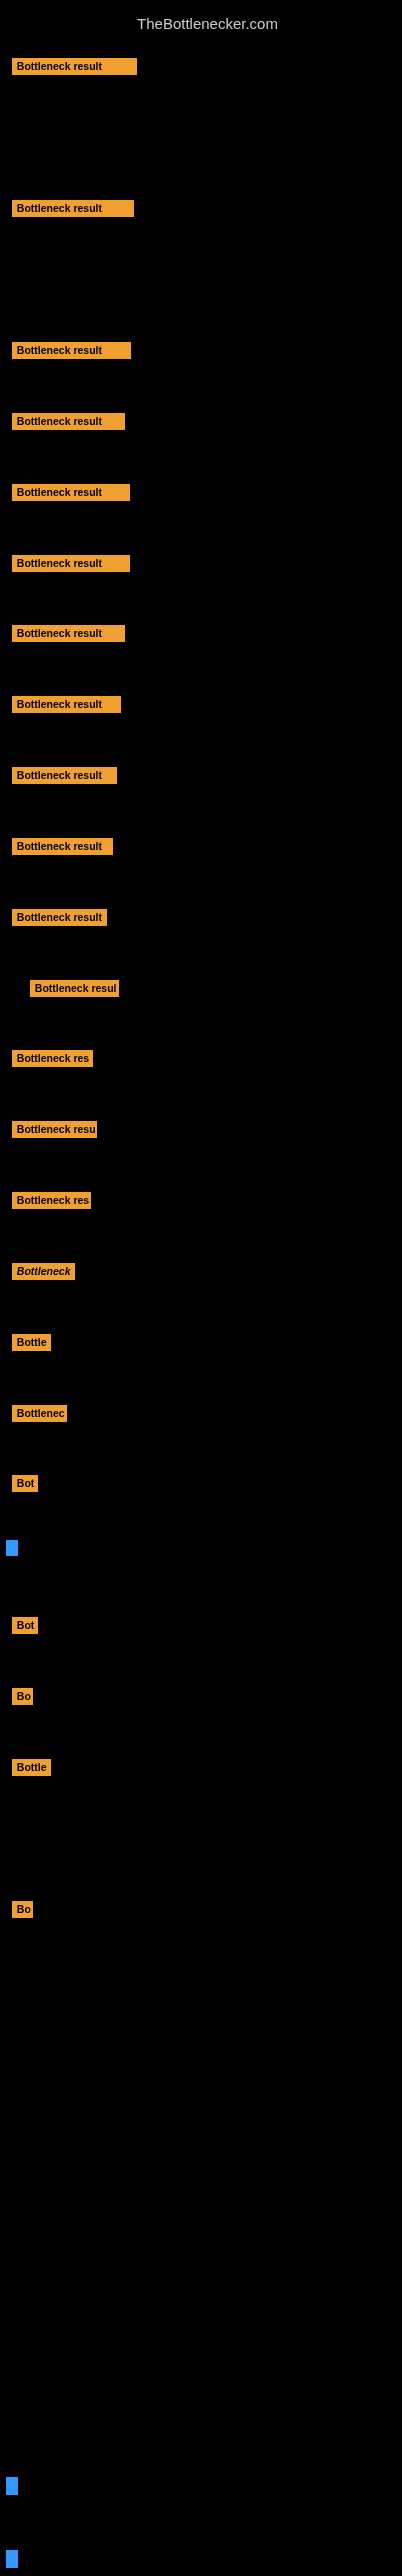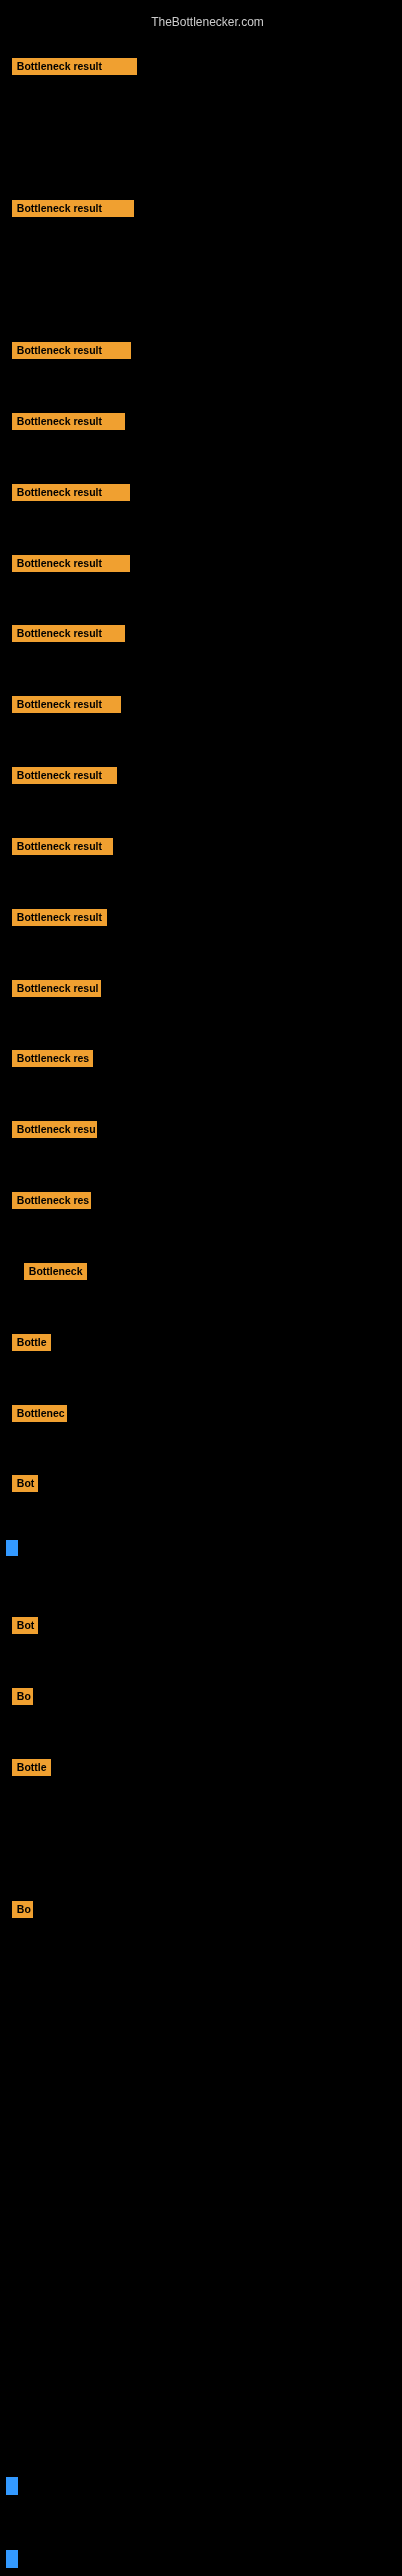--- a/index.html
+++ b/index.html
@@ -10,21 +10,21 @@
     body {
       background-color: #000;
       font-family: Arial, sans-serif;
       width: 403px;
       min-height: 2576px;
       position: relative;
     }
     .site-title {
       text-align: center;
       color: #ccc;
-      font-size: 12px;
+      font-size: 15px;
       padding: 3.2px 0;
       background: #000;
     }
     .bottleneck-label {
       background-color: #f0a030;
       color: #000;
       font-size: 10.5px;
       font-weight: bold;
       padding: 2.4px 4.8px;
       display: inline-block;
@@ -52,25 +52,25 @@
     <div class="row" style="top: 188px; left: 0px;"><span class="bottleneck-label" style="max-width: 122px; width: 122px;">Bottleneck result</span></div>
     <div class="row" style="top: 330px; left: 0px;"><span class="bottleneck-label" style="max-width: 119px; width: 119px;">Bottleneck result</span></div>
     <div class="row" style="top: 401px; left: 0px;"><span class="bottleneck-label" style="max-width: 113px; width: 113px;">Bottleneck result</span></div>
     <div class="row" style="top: 472px; left: 0px;"><span class="bottleneck-label" style="max-width: 118px; width: 118px;">Bottleneck result</span></div>
     <div class="row" style="top: 543px; left: 0px;"><span class="bottleneck-label" style="max-width: 118px; width: 118px;">Bottleneck result</span></div>
     <div class="row" style="top: 613px; left: 0px;"><span class="bottleneck-label" style="max-width: 113px; width: 113px;">Bottleneck result</span></div>
     <div class="row" style="top: 684px; left: 0px;"><span class="bottleneck-label" style="max-width: 109px; width: 109px;">Bottleneck result</span></div>
     <div class="row" style="top: 755px; left: 0px;"><span class="bottleneck-label" style="max-width: 105px; width: 105px;">Bottleneck result</span></div>
     <div class="row" style="top: 826px; left: 0px;"><span class="bottleneck-label" style="max-width: 101px; width: 101px;">Bottleneck result</span></div>
     <div class="row" style="top: 897px; left: 0px;"><span class="bottleneck-label" style="max-width: 95px; width: 95px;">Bottleneck result</span></div>
-    <div class="row" style="top: 968px; left: 0px;"><span class="bottleneck-label" style="max-width: 89px; width: 89px;">Bottleneck resul</span></div>
+    <div class="row" style="top: 968px; left: 0px;"><span class="bottleneck-label" style="max-width: 89px; width: 89px; margin-left: 18px;">Bottleneck resul</span></div>
     <div class="row" style="top: 1038px; left: 0px;"><span class="bottleneck-label" style="max-width: 81px; width: 81px;">Bottleneck res</span></div>
     <div class="row" style="top: 1109px; left: 0px;"><span class="bottleneck-label" style="max-width: 85px; width: 85px;">Bottleneck resu</span></div>
     <div class="row" style="top: 1180px; left: 0px;"><span class="bottleneck-label" style="max-width: 79px; width: 79px;">Bottleneck res</span></div>
-    <div class="row" style="top: 1251px; left: 12px;"><span class="bottleneck-label" style="max-width: 63px; width: 63px;">Bottleneck</span></div>
+    <div class="row" style="top: 1251px; left: 0px; font-style: italic;"><span class="bottleneck-label" style="max-width: 63px; width: 63px;">Bottleneck</span></div>
     <div class="row" style="top: 1322px; left: 0px;"><span class="bottleneck-label" style="max-width: 39px; width: 39px;">Bottle</span></div>
     <div class="row" style="top: 1393px; left: 0px;"><span class="bottleneck-label" style="max-width: 55px; width: 55px;">Bottlenec</span></div>
     <div class="row" style="top: 1463px; left: 0px;"><span class="bottleneck-label" style="max-width: 26px; width: 26px;">Bot</span></div>
     <div class="row" style="top: 1605px; left: 0px;"><span class="bottleneck-label" style="max-width: 26px; width: 26px;">Bot</span></div>
     <div class="row" style="top: 1676px; left: 0px;"><span class="bottleneck-label" style="max-width: 21px; width: 21px;">Bo</span></div>
     <div class="row" style="top: 1747px; left: 0px;"><span class="bottleneck-label" style="max-width: 39px; width: 39px;">Bottle</span></div>
     <div class="row" style="top: 1889px; left: 0px;"><span class="bottleneck-label" style="max-width: 21px; width: 21px;">Bo</span></div>
   </div>
 <div id="lines-container">
     <div class="blue-line" style="top: 1534px; height: 16px;"></div>

